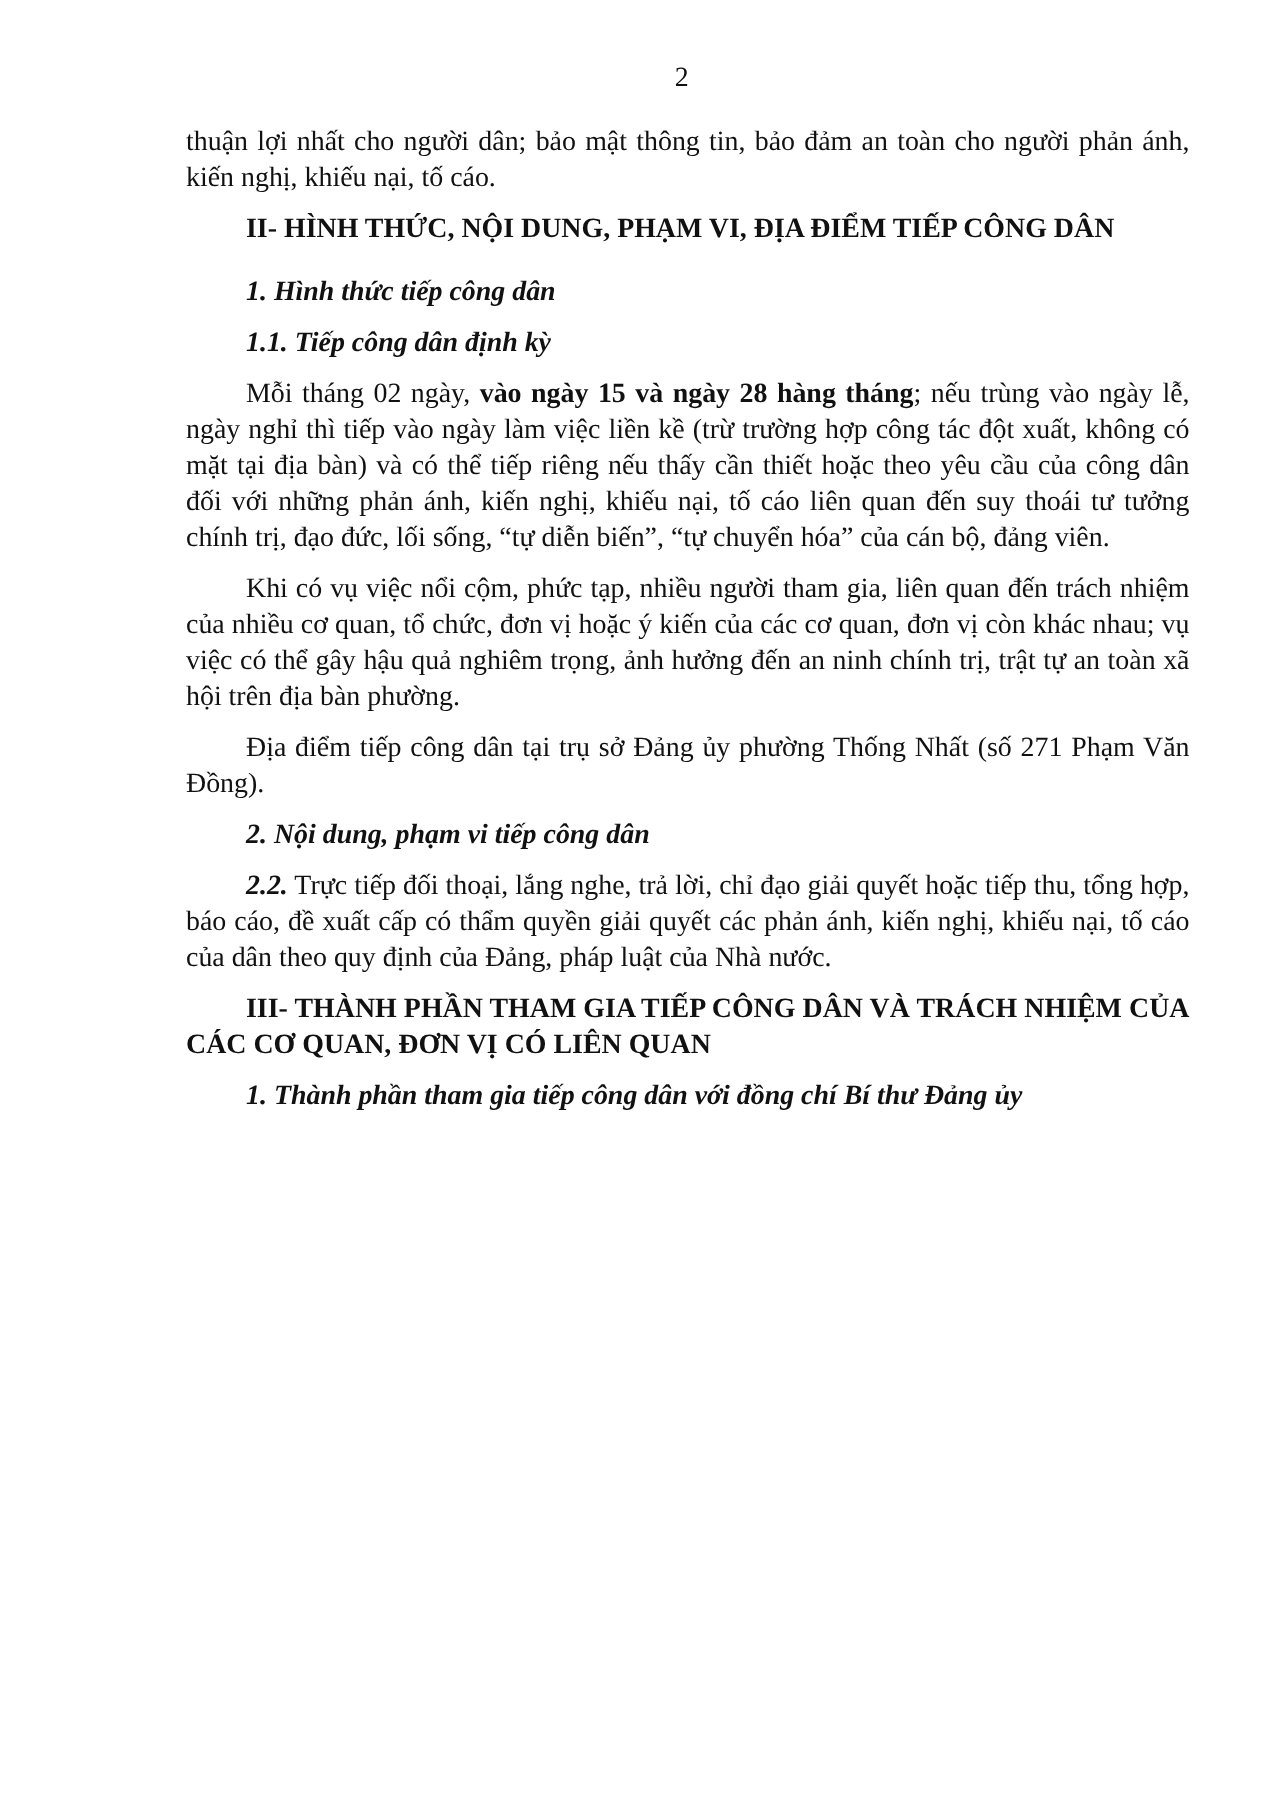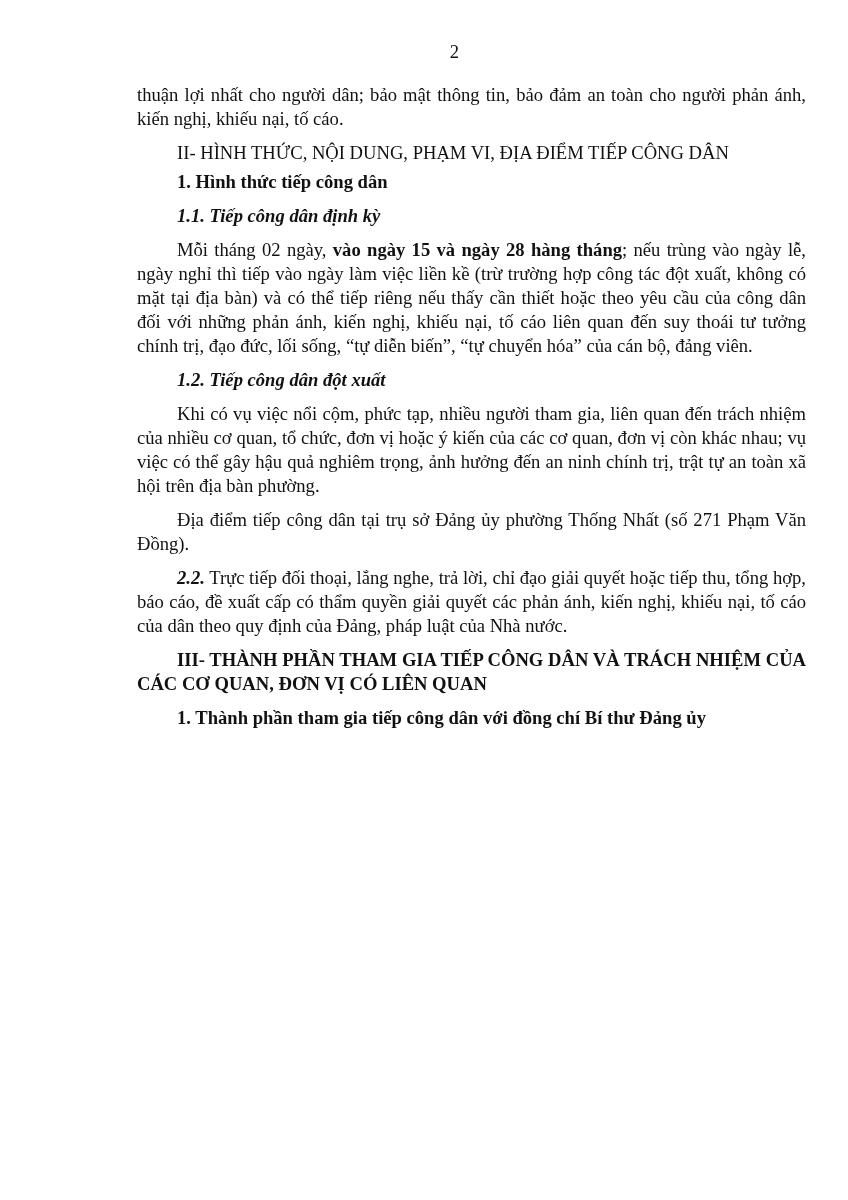--- a/index.html
+++ b/index.html
@@ -3,39 +3,39 @@
 <meta charset="utf-8">
 <style>
   html, body { margin: 0; padding: 0; background: #ffffff; }
   body { width: 848px; height: 1200px; overflow: hidden; position: relative; }
   .page {
     position: absolute; left: 120px; top: 0; width: 669px;
     font-family: "Liberation Serif", "DejaVu Serif", serif;
     font-size: 18.6px; color: #111; line-height: 24px;
   }
   .pnum { position: absolute; top: 40px; left: 0; width: 669px; text-align: center; font-size: 18.6px; }
-  .body { position: absolute; top: 83px; left: 17px; width: 669px; }
+  .body { position: absolute; top: 83px; left: 4px; width: 669px; }
   p { margin: 0 0 10px 0; text-align: justify; }
   .ind { text-indent: 40px; }
-  .h { font-weight: bold; }
+  .h { font-weight: bold; font-style: italic; }
   .hi { font-weight: bold; font-style: italic; }
-  .h2 { font-weight: normal; margin-bottom: 5px; }
+  .h2 { font-weight: bold; margin-bottom: 18px; }
   .h3 { font-weight: bold; text-align: justify; text-align-last: left; }
 </style>
 </head>
 <body>
 
 <div class="page">
   <div class="pnum">2</div>
   <div class="body">
     <p>thuận lợi nhất cho người dân; bảo mật thông tin, bảo đảm an toàn cho người phản ánh, kiến nghị, khiếu nại, tố cáo.</p>
     <p class="ind h2">II- HÌNH THỨC, NỘI DUNG, PHẠM VI, ĐỊA ĐIỂM TIẾP CÔNG DÂN</p>
     <p class="ind h">1. Hình thức tiếp công dân</p>
     <p class="ind hi">1.1. Tiếp công dân định kỳ</p>
     <p class="ind"><span>Mỗi tháng 02 ngày, </span><b>vào ngày 15 và ngày 28 hàng tháng</b><span>; nếu trùng vào ngày lễ, ngày nghỉ thì tiếp vào ngày làm việc liền kề (trừ trường hợp công tác đột xuất, không có mặt tại địa bàn) và có thể tiếp riêng nếu thấy cần thiết hoặc theo yêu cầu của công dân đối với những phản ánh, kiến nghị, khiếu nại, tố cáo liên quan đến suy thoái tư tưởng chính trị, đạo đức, lối sống, “tự diễn biến”, “tự chuyển hóa” của cán bộ, đảng viên.</span></p>
-    <p class="ind hi">1.2. Tiếp công dân đột xuất</p>
     <p class="ind">Khi có vụ việc nổi cộm, phức tạp, nhiều người tham gia, liên quan đến trách nhiệm của nhiều cơ quan, tổ chức, đơn vị hoặc ý kiến của các cơ quan, đơn vị còn khác nhau; vụ việc có thể gây hậu quả nghiêm trọng, ảnh hưởng đến an ninh chính trị, trật tự an toàn xã hội trên địa bàn phường.</p>
     <p class="ind">Địa điểm tiếp công dân tại trụ sở Đảng ủy phường Thống Nhất (số 271 Phạm Văn Đồng).</p>
+    <p class="ind h">2. Nội dung, phạm vi tiếp công dân</p>
     <p class="ind"><b><i>2.2.</i></b><span> Trực tiếp đối thoại, lắng nghe, trả lời, chỉ đạo giải quyết hoặc tiếp thu, tổng hợp, báo cáo, đề xuất cấp có thẩm quyền giải quyết các phản ánh, kiến nghị, khiếu nại, tố cáo của dân theo quy định của Đảng, pháp luật của Nhà nước.</span></p>
     <p class="ind h3">III- THÀNH PHẦN THAM GIA TIẾP CÔNG DÂN VÀ TRÁCH NHIỆM CỦA CÁC CƠ QUAN, ĐƠN VỊ CÓ LIÊN QUAN</p>
     <p class="ind h">1. Thành phần tham gia tiếp công dân với đồng chí Bí thư Đảng ủy</p>
   </div>
 </div>
 
 </body></html>

